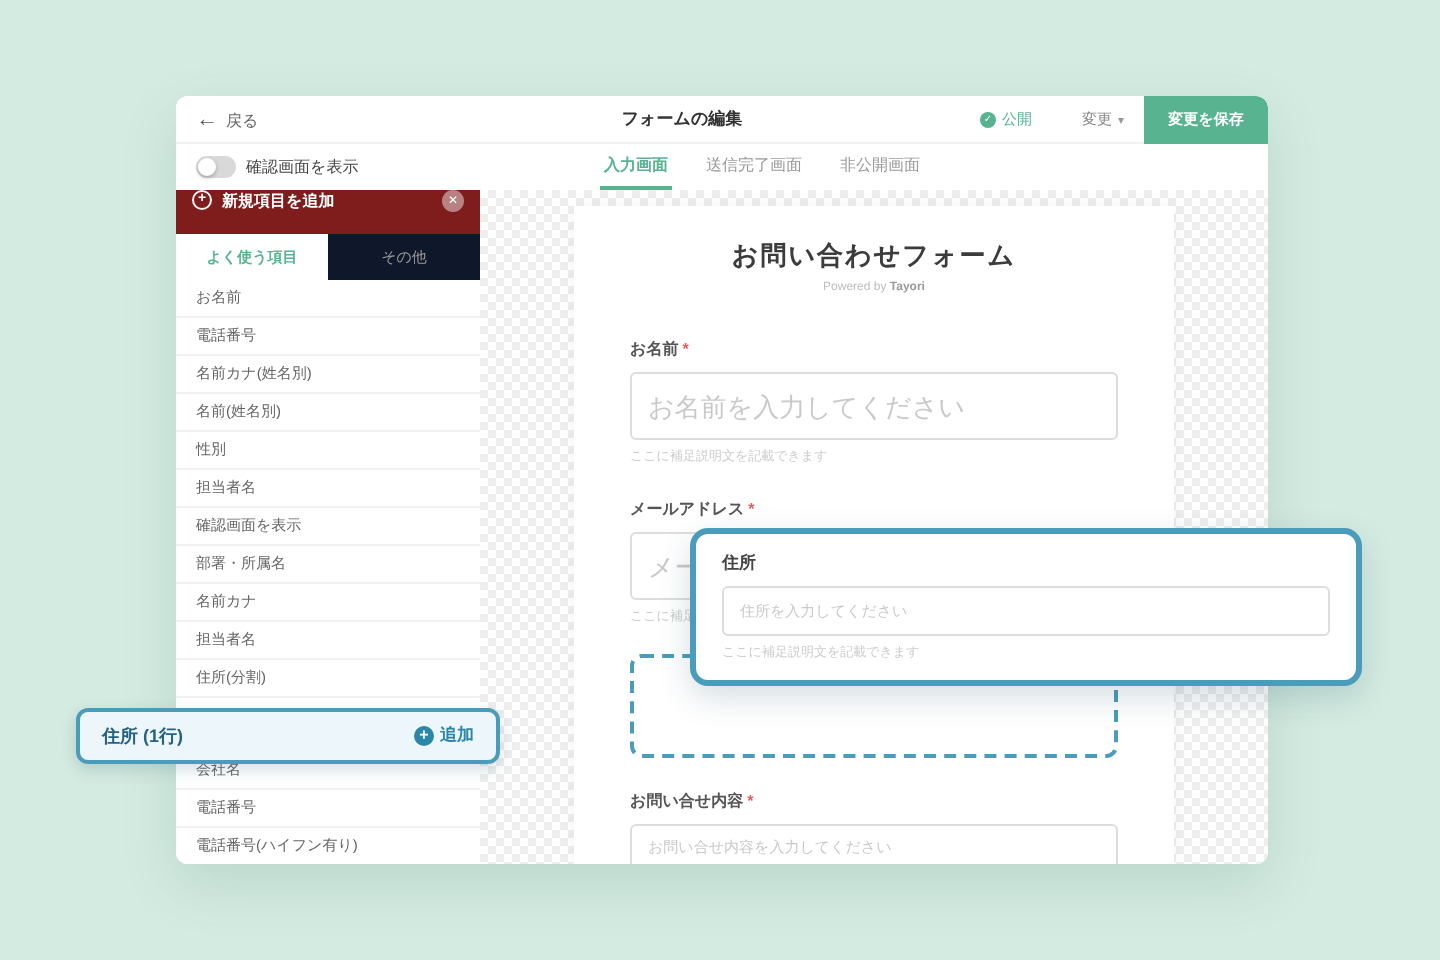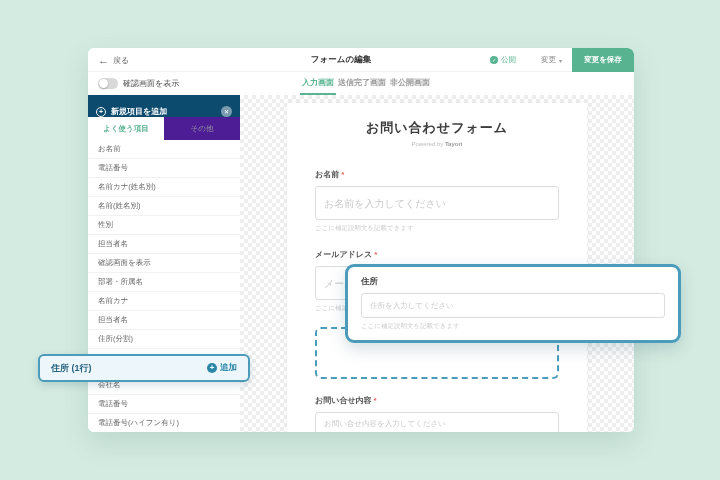--- a/index.html
+++ b/index.html
@@ -27,55 +27,55 @@
   .menu-dd { position:absolute; right:72px; top:0; height:24px; display:flex; align-items:center; gap:3px; font-size:7.5px; color:#888; cursor:pointer; }
   .caret { font-size:6px; color:#999; }
   .save-btn { position:absolute; right:0; top:0; width:62px; height:24px; background:#57b390; color:#fff; font-size:7.5px; font-weight:bold; border:none; border-radius:0 6px 0 0; cursor:pointer; font-family:inherit; }
 
   
   .subbar { position:relative; height:23px; background:#fff; }
   .toggle-wrap { position:absolute; left:10px; top:0; height:23px; display:flex; align-items:center; gap:5px; cursor:pointer; }
   .toggle { position:relative; width:20px; height:11px; border-radius:6px; background:#d9d9d9; }
   .toggle-knob { position:absolute; left:1px; top:1px; width:9px; height:9px; border-radius:50%; background:#fff; box-shadow:0 1px 2px rgba(0,0,0,.25); }
   .toggle-label { font-size:8px; font-weight:normal; color:#444; }
-  .form-tabs { position:absolute; left:212px; top:0; height:23px; display:flex; }
-  .form-tab { display:flex; align-items:center; font-size:8px; color:#999; border-bottom:2px solid transparent; padding:0 2px; cursor:pointer;font-weight:bold; }
+  .form-tabs { position:absolute; left:212px; top:0; height:23px; display:flex; gap:15px; }
+  .form-tab { display:flex; align-items:center; font-size:8px; color:#999; border-bottom:2px solid transparent; padding:0 2px; cursor:pointer; }
   .form-tab.active { color:#57b390; border-bottom-color:#57b390; font-weight:bold; }
 
   
   .body-row { display:flex; height:337px; }
 
   
   .sidebar { width:152px; flex:none; display:flex; flex-direction:column; background:#fff; }
-  .sb-header { height:22px; flex:none; background:#0c4a6e; color:#fff; display:flex; align-items:flex-end; gap:5px; padding:0 8px; font-size:8px; font-weight:bold; }
+  .sb-header { height:22px; flex:none; background:#7f1d1d; color:#fff; display:flex; align-items:flex-start; gap:5px; padding:0 8px; font-size:8px; font-weight:bold; }
   .sb-plus { width:10px; height:10px; flex:none; border:1px solid rgba(255,255,255,.95); border-radius:50%; font-size:7px; line-height:8px; text-align:center; }
   .sb-close { margin-left:auto; width:11px; height:11px; flex:none; border-radius:50%; background:rgba(255,255,255,.45); display:flex; align-items:center; justify-content:center; font-size:6px; color:#fff; cursor:pointer; }
   .sb-tabs { display:flex; height:23px; flex:none; }
   .sb-tab { flex:1; display:flex; align-items:center; justify-content:center; font-size:7.5px; cursor:pointer; }
   .sb-tab.active { background:#fff; color:#57b390; font-weight:bold; }
-  .sb-tab.inactive { background:#4c1d95; color:#9a9a9a; }
+  .sb-tab.inactive { background:#0f172a; color:#9a9a9a; }
   .sb-list { flex:1; overflow:hidden; }
   .sb-item { height:19px; display:flex; align-items:center; padding:0 10px; font-size:7.5px; color:#666; border-bottom:1px solid #f1f1f1; cursor:pointer; background:#fff; }
   .sb-gap { height:27px; border-bottom:1px solid #f1f1f1; }
 
   
   .main {
     flex:1; display:flex; justify-content:center; overflow:hidden;
     background-color:#fff;
     background-image:conic-gradient(#eeeeee 0 25%, transparent 25% 50%, #eeeeee 50% 75%, transparent 75%);
     background-size:8px 8px;
   }
   .panel { width:300px; flex:none; margin-top:8px; background:#fff; box-shadow:0 0 8px rgba(0,0,0,.05); padding:0 28px; }
   .panel-title { margin-top:16px; text-align:center; font-size:13px; font-weight:bold; color:#3c3c3c; letter-spacing:1px; }
   .powered { margin-top:4px; text-align:center; font-size:6px; color:#bcbcbc; }
   .powered .brand { font-weight:bold; color:#9a9a9a; }
   .f-label { margin-top:22px; font-size:8px; font-weight:bold; color:#555; }
   .f-label.mt { margin-top:16px; }
   .req { color:#e25c5c; margin-left:2px; }
-  .f-input { display:block; margin-top:6px; width:100%; height:24px; border:1px solid #ddd; border-radius:3px; background:#fff; font-size:10px; padding:16px 8px; color:#333; font-family:inherit; }
+  .f-input { display:block; margin-top:6px; width:100%; height:24px; border:1px solid #ddd; border-radius:3px; background:#fff; font-size:13px; padding:16px 8px; color:#333; font-family:inherit; }
   .f-textarea { display:block; margin-top:6px; width:100%; height:72px; border:1px solid #ddd; border-radius:3px; background:#fff; font-size:7.5px; padding:6px 8px; color:#333; resize:none; font-family:inherit; }
   input::placeholder, textarea::placeholder { color:#c9c9c9; }
   .f-helper { margin-top:4px; font-size:6.5px; color:#ccc; }
   .dropzone { margin-top:14px; height:52px; border:2px dashed #4a9cba; border-radius:6px; }
 
   
   .float-card {
     position:absolute; left:345px; top:264px; width:336px; z-index:30;
     background:#fff; border:3px solid #4a9cba; border-radius:9px;
     box-shadow:0 6px 16px rgba(30,80,100,.18); padding:9px 13px 9px;

